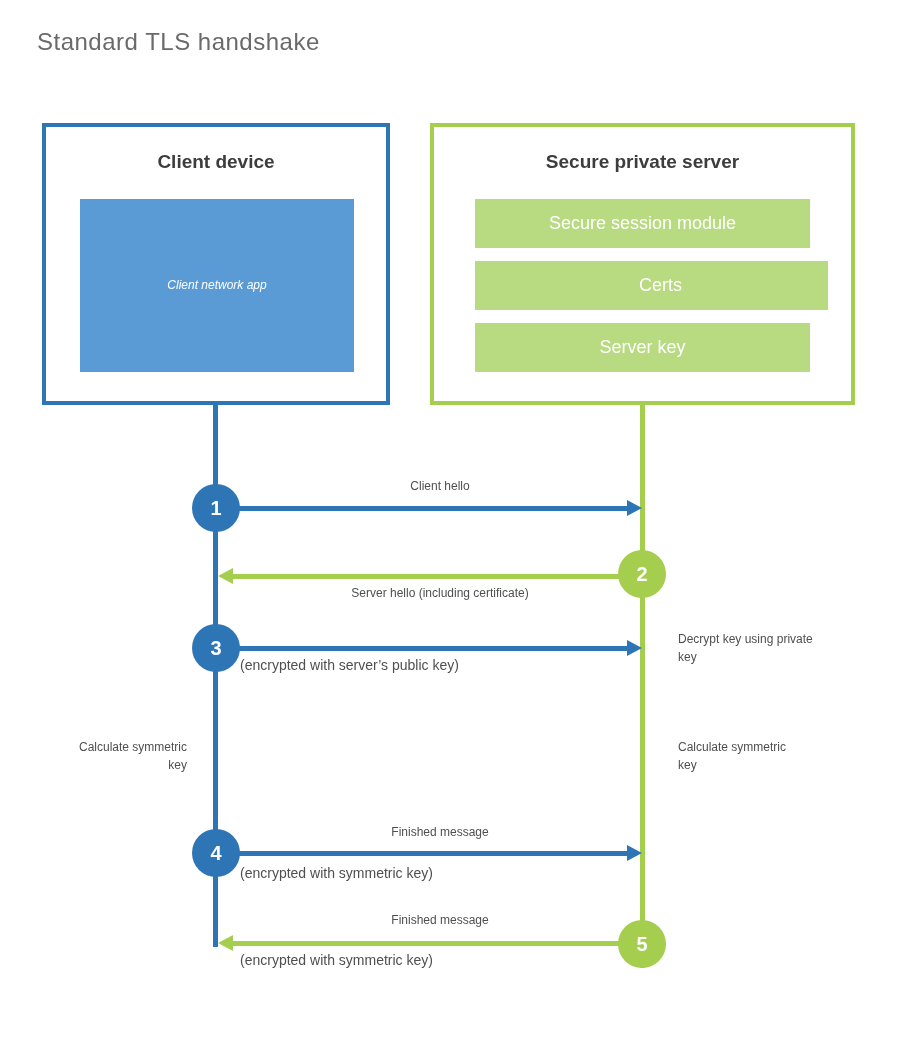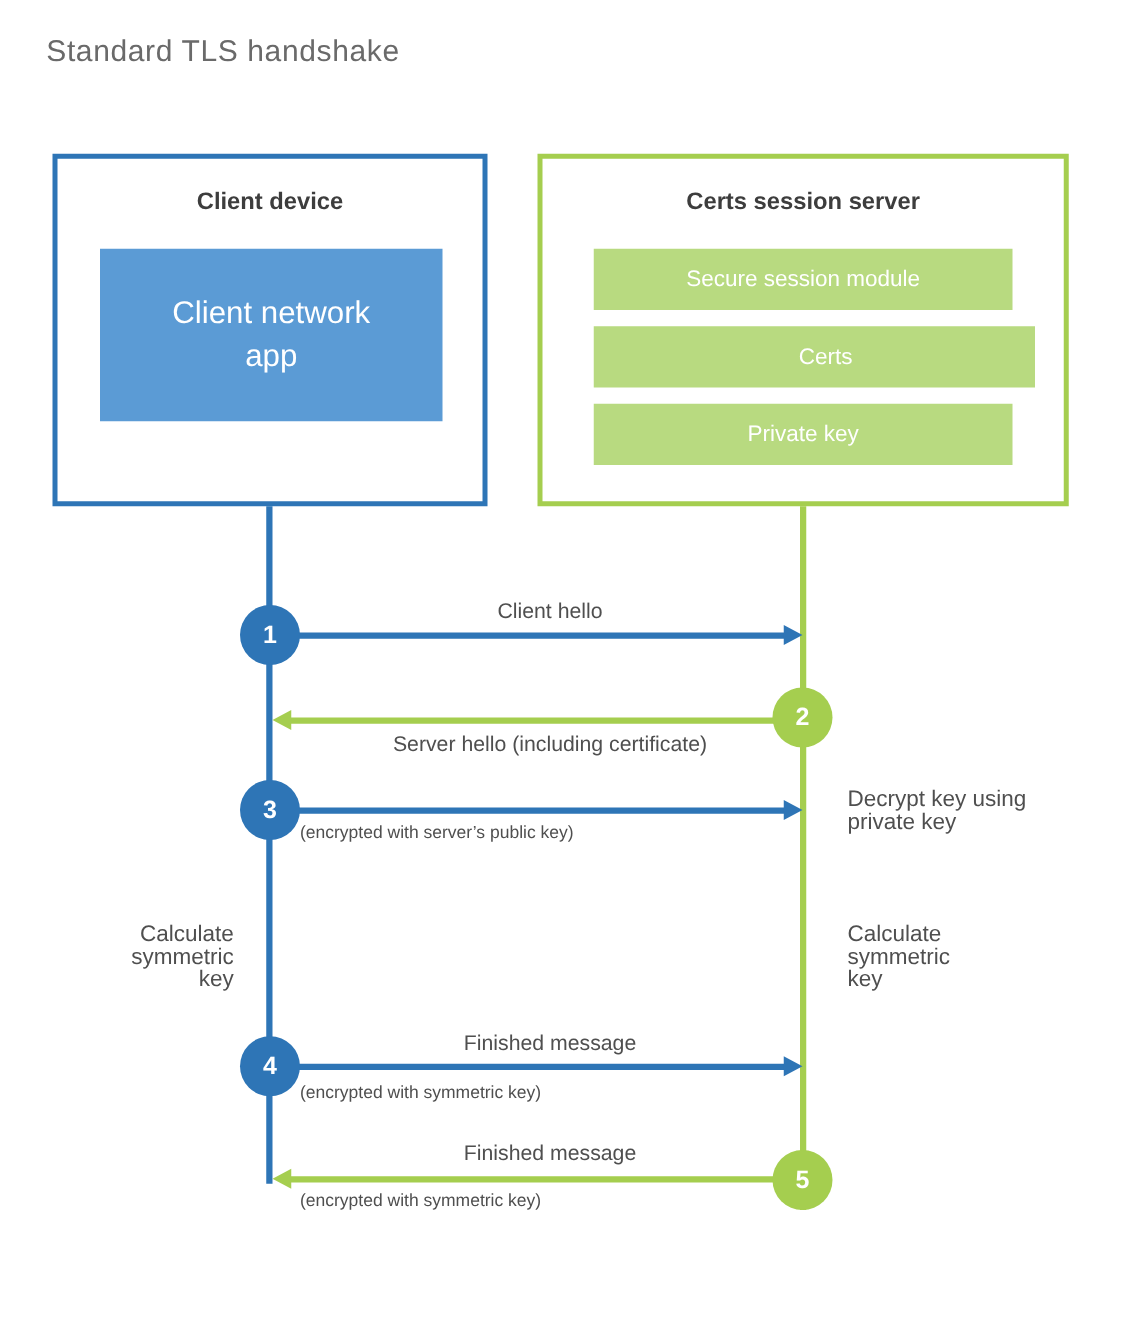--- a/index.html
+++ b/index.html
@@ -14,23 +14,23 @@
 
   
   .entity { position:absolute; top:123px; height:282px; box-sizing:border-box; background:#fff; }
   .client-box { left:42px;  width:348px; border:4px solid var(--blue,#2e75b6); }
   .server-box { left:430px; width:425px; border:4px solid var(--green,#a5ce4f); }
   .entity-title {
     position:absolute; left:0; right:0; top:24px; text-align:center;
     font-size:19px; font-weight:bold; color:var(--heading_text,#3d3d3d);
   }
   .app-rect {
-    position:absolute; left:34px; top:72px; width:274px; height:138px;
-    background:var(--blue_fill,#5b9bd5); color:#fff; font-size:25px;
-    display:flex; align-items:center; justify-content:center; text-align:center;
+    position:absolute; left:34px; top:72px; width:274px; height:173px;
+    background:var(--blue_fill,#5b9bd5); color:#fff; font-size:12px;
+    display:flex; align-items:center; justify-content:center; text-align:center;font-style:italic;
   }
   .app-rect span { display:inline-block; width:180px; line-height:1.4; }
   .module-bar {
     position:absolute; left:41px; width:335px; height:49px;
     background:var(--green_fill,#b8da80); color:#fff; font-size:18px;
     display:flex; align-items:center; justify-content:center; text-align:center;
   }
   .bar-0 { top:72px; } .bar-1 { top:134px;padding-left:18px; } .bar-2 { top:196px; }
 
   
@@ -63,61 +63,61 @@
   .line-3 { left:238px; top:646px; width:390px; background:var(--blue,#2e75b6); }
   .head-3 { left:627px; top:640px; }
   .line-4 { left:238px; top:851px; width:390px; background:var(--blue,#2e75b6); }
   .head-4 { left:627px; top:845px; }
   .line-5 { left:232px; top:941px; width:388px; background:var(--green,#a5ce4f); }
   .head-5 { left:218px; top:935px; }
 
   
   .msg-label {
     position:absolute; left:240px; width:400px; text-align:center;
-    font-size:17px; color:var(--label_text,#4f4f4f); z-index:2;
+    font-size:12px; color:var(--label_text,#4f4f4f); z-index:2;
   }
   .msg-sub {
     position:absolute; left:240px; width:400px; text-align:left;
     font-size:14px; color:var(--label_text,#4f4f4f); z-index:2;
   }
   .label-1 { top:479px; }
   .label-2 { top:549px;margin-top:37px; }
   .label-3 { top:620px; }
   .sub-3   { top:657px; }
   .label-4 { top:825px; }
   .sub-4   { top:865px; }
   .label-5 { top:913px; }
   .sub-5   { top:952px; }
 
   
-  .side-note { position:absolute; font-size:18px; line-height:18px;
+  .side-note { position:absolute; font-size:12px; line-height:18px;
                color:var(--label_text,#4f4f4f); z-index:2; }
   .note-decrypt    { left:678px; top:630px; width:150px; text-align:left; }
   .note-calc-right { left:678px; top:738px; width:110px; text-align:left; }
   .note-calc-left  { left:77px;  top:738px; width:110px; text-align:right; }
 </style>
 </head>
 <body>
 
 <div class="canvas">
 
   <div class="page-title">Standard TLS handshake</div>
 
   <div class="entity client-box">
     <div class="entity-title">Client device</div>
     <div class="app-rect">
       <span>Client network app</span>
     </div>
   </div>
 
   <div class="entity server-box">
-    <div class="entity-title">Certs session server</div>
+    <div class="entity-title">Secure private server</div>
     <div class="module-bar bar-0">Secure session module</div>
     <div class="module-bar bar-1">Certs</div>
-    <div class="module-bar bar-2">Private key</div>
+    <div class="module-bar bar-2">Server key</div>
   </div>
 
   <div class="lifeline lifeline-client"></div>
   <div class="lifeline lifeline-server"></div>
 
   <div class="msg-label label-1">Client hello</div>
   <div class="arrow-line line-1"></div>
   <div class="arrow-head head-blue head-1"></div>
   <div class="step-circle circle-1">1</div>
 

